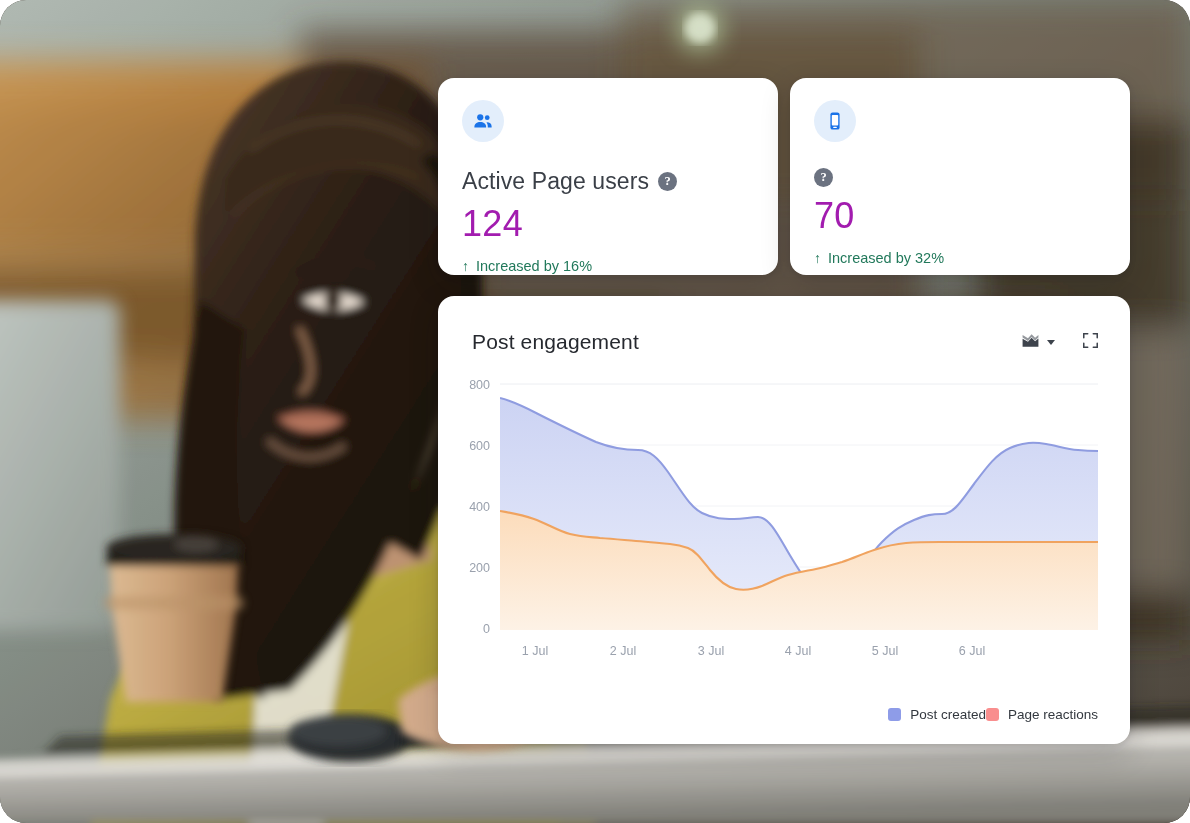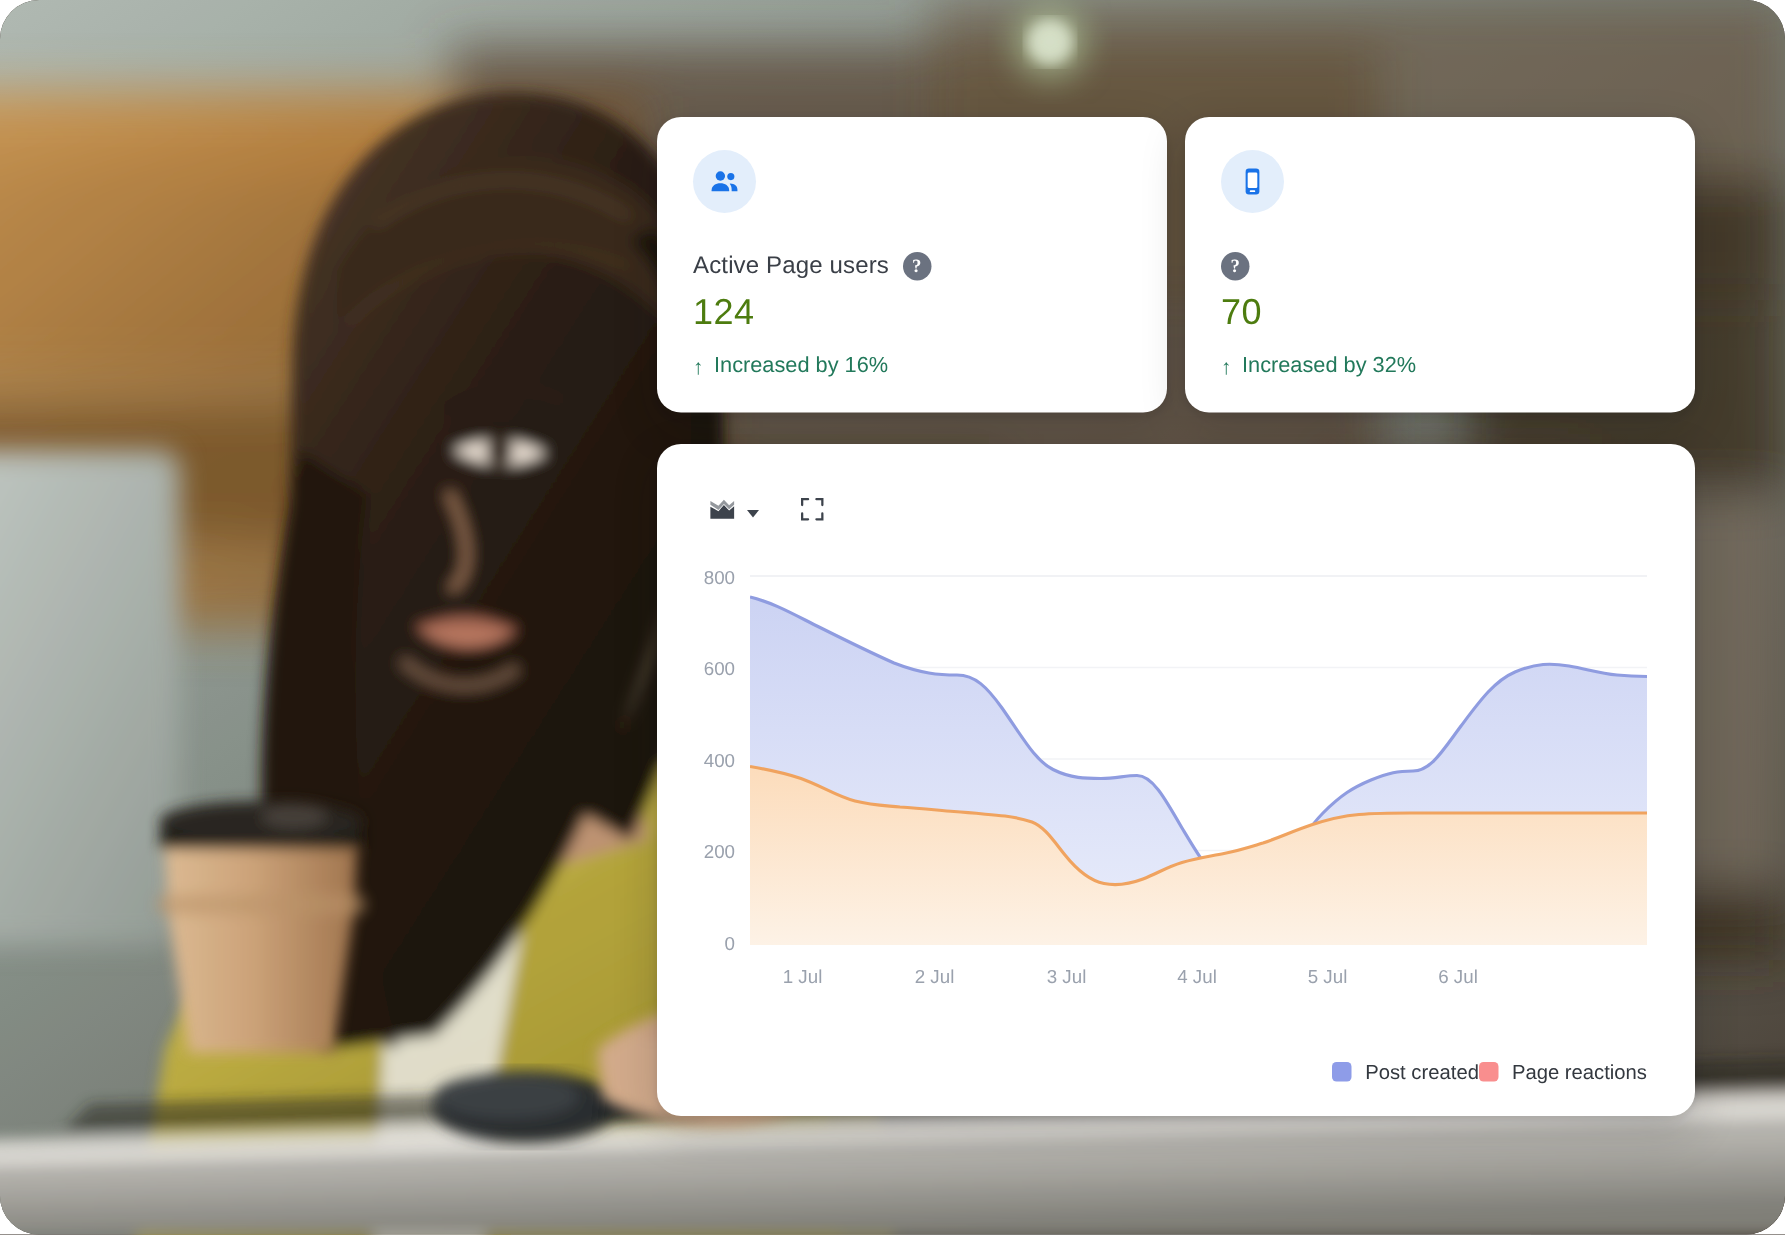--- a/index.html
+++ b/index.html
@@ -28,29 +28,29 @@
   
   #stat-card-page  { left:438px; top:78px;  width:340px; height:197px; padding:22px 24px; }
   #stat-card-mobile{ left:790px; top:78px;  width:340px; height:197px; padding:22px 24px; }
 
   .stat-icon-wrap {
     width:42px; height:42px; border-radius:50%;
     background:#e3eefb; display:flex; align-items:center; justify-content:center;
   }
   .stat-title-row { display:flex; align-items:center; gap:9px; margin-top:26px; }
   .stat-title {
-    font-size:16px; color:#3a3f47; font-weight:400; letter-spacing:.1px; white-space:nowrap;
+    font-size:23px; color:#3a3f47; font-weight:400; letter-spacing:.1px; white-space:nowrap;
   }
   .help-badge {
     width:19px; height:19px; border-radius:50%; background:#6b7280;
     color:#fff; font-size:12.5px; font-weight:700; line-height:19px;
     text-align:center; flex:0 0 auto; cursor:pointer; font-family:"Liberation Serif", serif;
   }
   .stat-value {
-    font-size:24px; color:#4d7c0f; font-weight:400; margin-top:8px; letter-spacing:.3px;
+    font-size:36px; color:#a21caf; font-weight:400; margin-top:8px; letter-spacing:.3px;
   }
   .stat-delta {
     display:flex; align-items:center; gap:7px; margin-top:13px;
     color:#22795b; font-size:14.5px;
   }
   .stat-delta .arrow { font-size:14px; line-height:1; }
 
   
   #chart-card { left:438px; top:296px; width:692px; height:448px; }
 
@@ -283,20 +283,21 @@
   <div class="stat-value">70</div>
   <div class="stat-delta">
     <span class="arrow">↑</span>
     <span>Increased by 32%</span>
   </div>
 </div>
 
 <div class="card" id="chart-card">
 
   <div id="chart-header">
+    <div id="chart-title">Post engagement</div>
 
     <div id="chart-actions">
       <div class="chart-action">
         <span>
           <svg width="19" height="19" viewBox="0 0 24 24" fill="#3d434c" aria-hidden="true">
             <path d="M2 20h20V9.5l-4.2 3.6-4.4-4.6-4.6 5.1L2 9.8z"></path>
             <path d="M2 8.2l6.8 4.4 4.6-5.1 4.4 4.6L22 8.2V5l-4.2 3.6-4.4-4.6-4.6 5.1L2 5z" opacity=".55"></path>
           </svg>
         </span>
         <span class="caret"></span>

